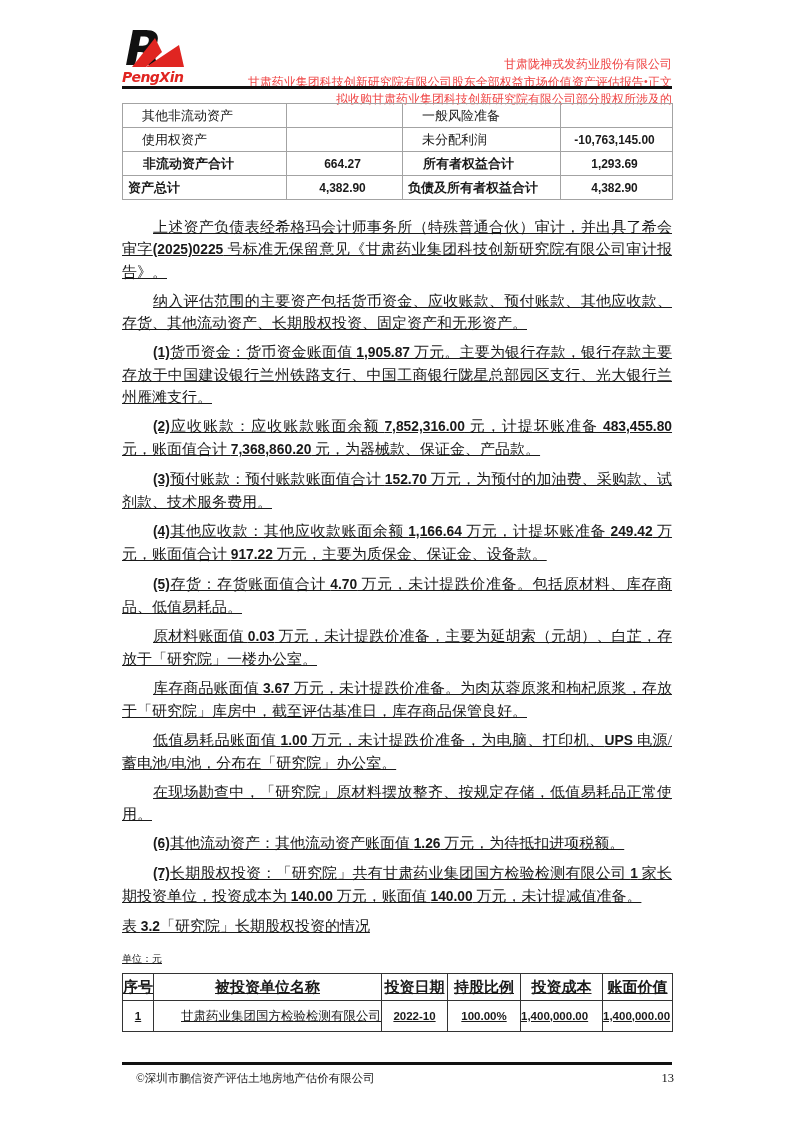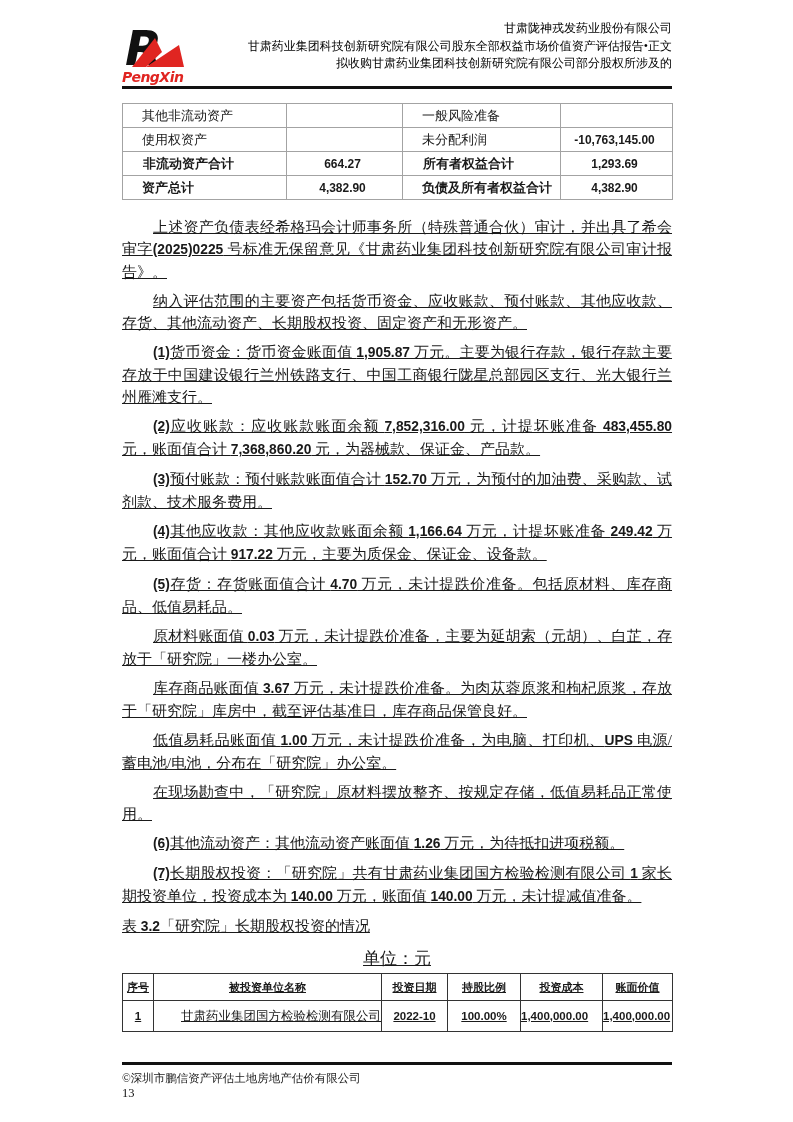--- a/index.html
+++ b/index.html
@@ -14,78 +14,78 @@
     color: #1a1a1a;
   }
   
   .header {
     position: absolute; left: 122px; top: 20px; width: 550px;
     display: flex; align-items: flex-start;
   }
   .logo-box { width: 95px; flex: 0 0 auto; padding-top: 4px; }
   .header-titles {
     flex: 1 1 auto; text-align: right;
-    font-size: 12px; line-height: 17.5px; color: #000000;
+    font-size: 12px; line-height: 17.5px; color: #ef4444; margin-top: 36px;
   }
   .header-rule {
     position: absolute; left: 122px; top: 86px; width: 550px; height: 2.5px;
     background: #111;
   }
   
   .balance-wrap { position: absolute; left: 122px; top: 103px; width: 550px; }
   table.balance {
     width: 550px; border-collapse: collapse; table-layout: fixed;
     border: 1.5px solid #222;
   }
   table.balance td {
     border: 1px solid #a3a3a3; height: 24px; padding: 0 4px 0 0;
     font-size: 13px; vertical-align: middle; overflow: hidden; white-space: nowrap;
   }
   table.balance tr.bold { font-weight: bold; }
   table.balance td.label { text-align: left; }
   table.balance td.val { text-align: center; }
   table.balance tr:nth-child(1) td.label, table.balance tr:nth-child(2) td.label { padding-left: 19px; }
   table.balance tr:nth-child(3) td.label { padding-left: 20px; }
-  table.balance tr:nth-child(4) td.label { padding-left: 19px; }
+  table.balance tr:nth-child(4) td.label { padding-left: 5px; }
   
   .body-flow { position: absolute; left: 122px; top: 216px; width: 550px; text-decoration: underline; }
   .body-flow p {
     margin: 0 0 7px 0; font-size: 15px; line-height: 22px;
     text-align: justify; text-indent: 31px; word-break: break-all;
   }
   .num {
     font-family: "Liberation Sans", "DejaVu Sans", sans-serif;
     font-weight: 700; font-size: 0.92em;
   }
   
   .tbl-caption { margin: 4px 0 0 0; text-align: center; font-size: 13.5px; line-height: 19px; text-indent: 0 !important; }
-  .unit-label { margin: 12px 0 6px 0; text-align: center; font-size: 17px; line-height: 17px; }
+  .unit-label { margin: 12px 0 6px 0; text-align: left; font-size: 10px; line-height: 17px; }
   
   table.invest {
     width: 550px; border-collapse: collapse; table-layout: fixed;
     border: 1.5px solid #222;
   }
   table.invest th, table.invest td {
     border: 1px solid #333; padding: 0; vertical-align: middle;
     overflow: hidden; white-space: nowrap;
   }
-  table.invest th { height: 27px; font-size: 11px; font-weight: bold; text-align: center; }
+  table.invest th { height: 27px; font-size: 15px; font-weight: bold; text-align: center; }
   table.invest td { height: 31px; font-size: 12.5px; }
   table.invest td.c0 { text-align: center; }
   table.invest td.c1 { text-align: right; padding-left: 7px; }
   table.invest td.c2, table.invest td.c3 { text-align: center; }
   table.invest td.c4, table.invest td.c5 { text-align: left; padding-right: 6px; }
   
   .footer-rule {
     position: absolute; left: 122px; top: 1062px; width: 550px; height: 2.5px;
     background: #111;
   }
   .footer-row {
-    position: absolute; left: 122px; top: 1071px; width: 550px;
-    display: flex; justify-content: space-between; align-items: flex-start; flex-direction: column;
+    position: absolute; left: 136px; top: 1071px; width: 550px;
+    display: flex; justify-content: space-between; align-items: flex-start;
   }
   .footer-copy { font-size: 11.5px; color: #222; }
   .footer-page { font-size: 12.5px; color: #111; padding-right: 12px; }
   
   .brand-fill { fill: #e02521; }
   .logo-r { font-family: "DejaVu Sans", sans-serif; font-weight: bold; font-style: italic; fill: #111; }
   .logo-brand { font-family: "DejaVu Sans", sans-serif; font-weight: bold; font-style: italic; fill: #e02521; letter-spacing: -0.5px; }
 </style>
 </head>
 <body>

